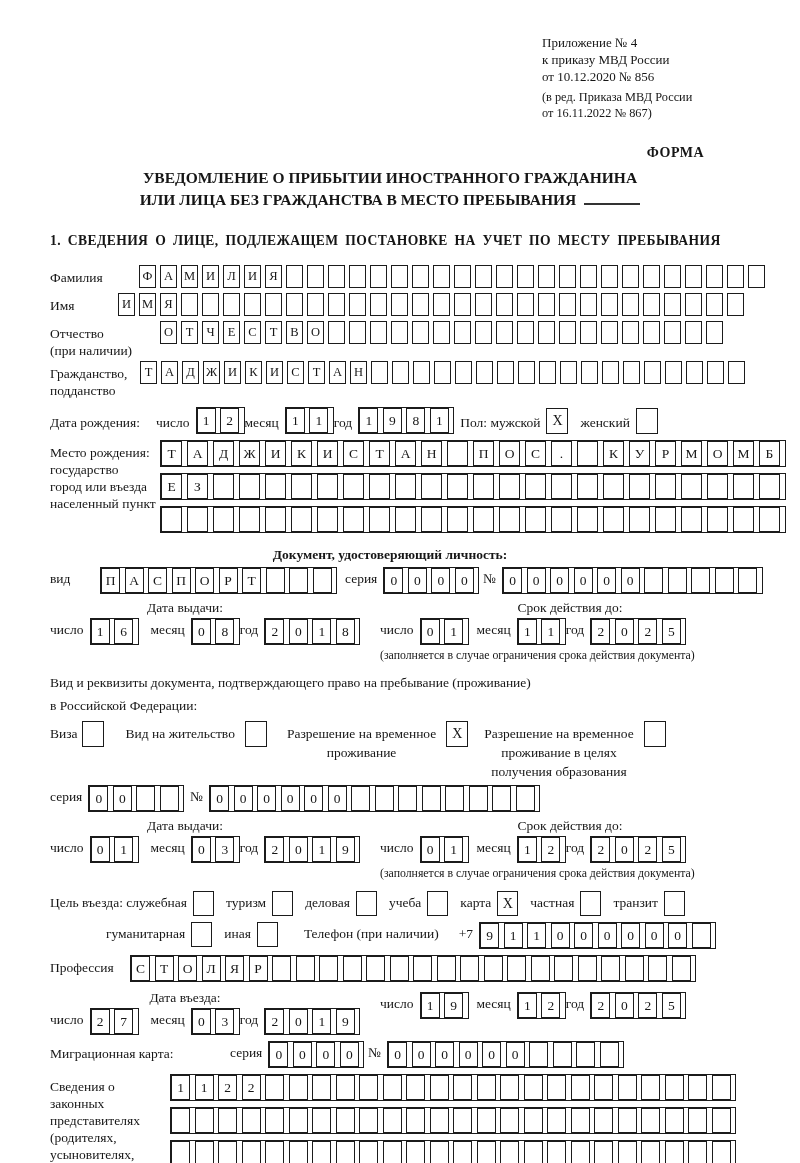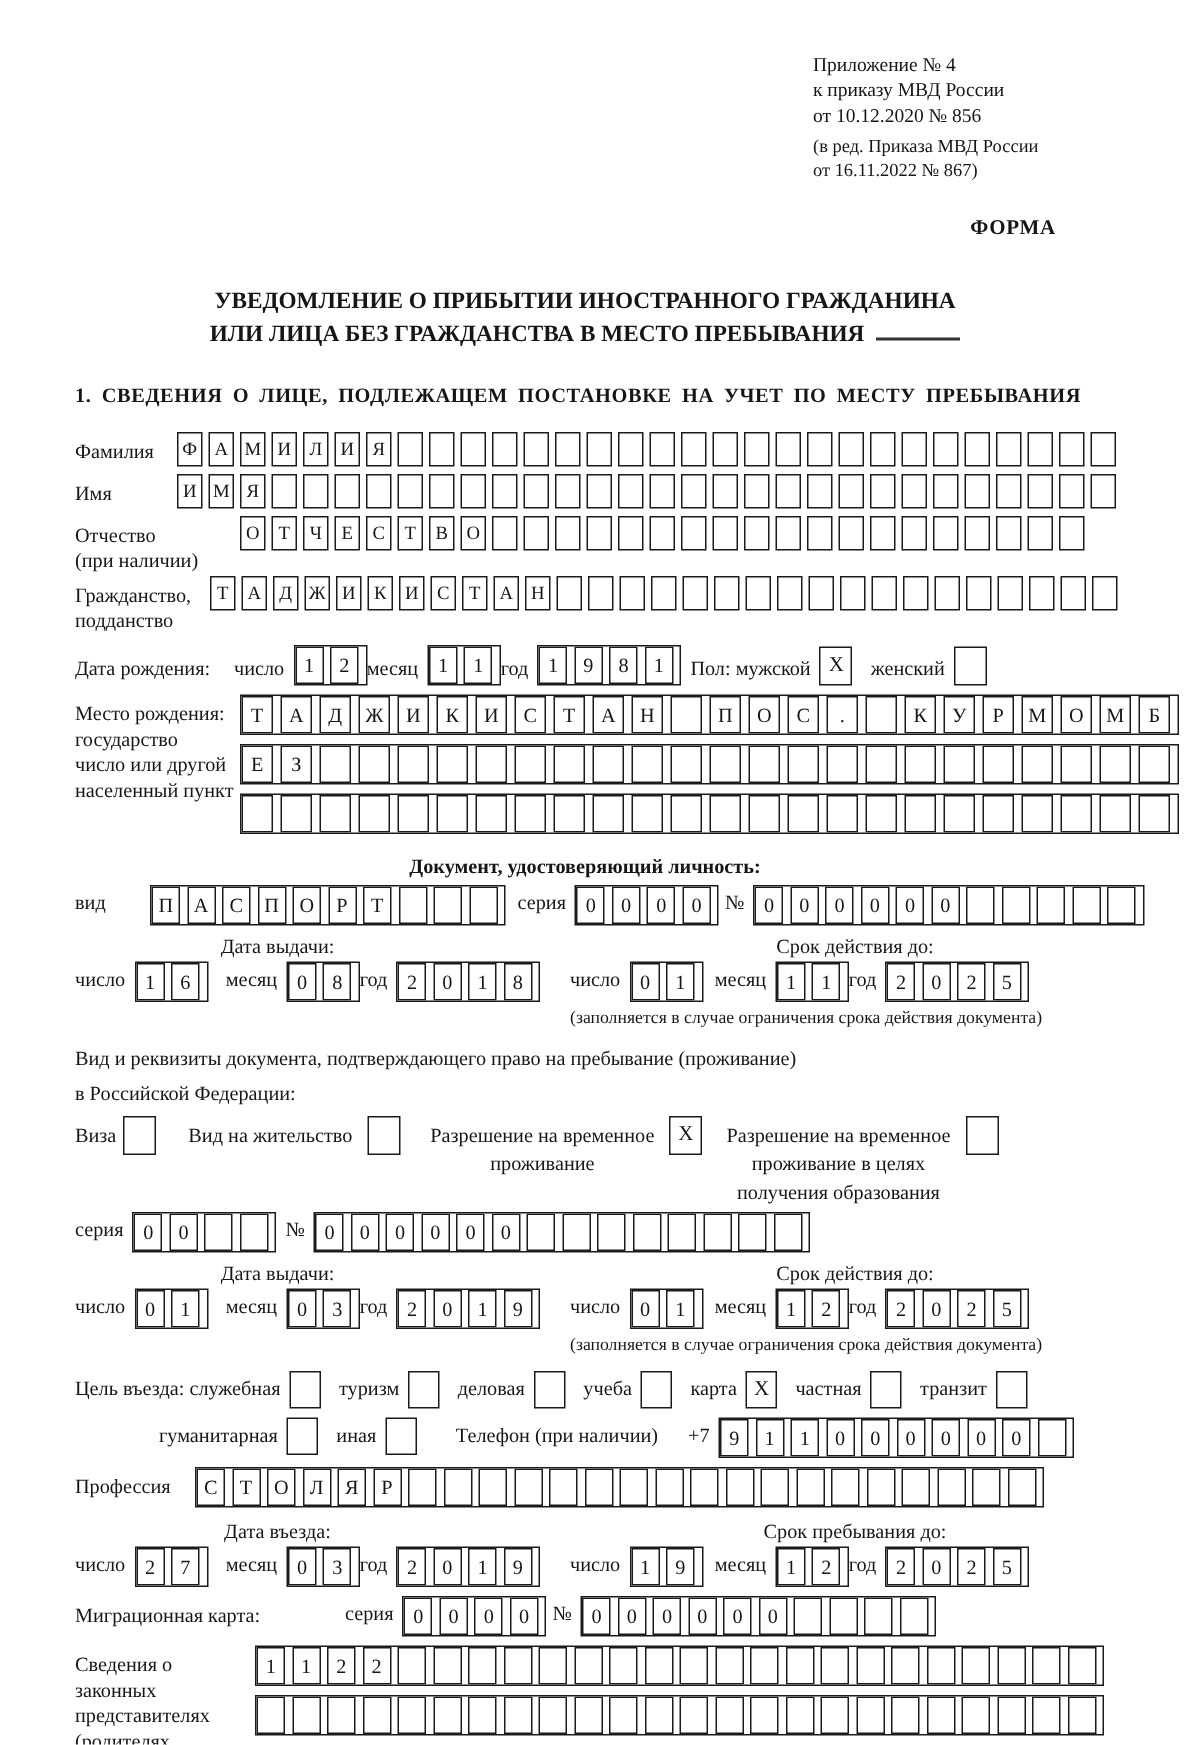--- a/index.html
+++ b/index.html
@@ -5,21 +5,21 @@
   html,body{margin:0;padding:0;background:#ffffff;}
   body{width:800px;height:1163px;overflow:hidden;font-family:"Liberation Serif",serif;color:#161616;}
   .page{padding:34px 10px 0 50px;width:740px;box-sizing:border-box;}
 
   
   .hdr-block{width:186px;margin-left:auto;margin-right:2px;font-size:13px;line-height:17px;}
   .hdr-edition{margin-top:4px;font-size:12.3px;line-height:16px;}
   .form-caption{text-align:right;margin:24px 26px 0 0;font-weight:bold;font-size:14px;letter-spacing:.5px;}
 
   
-  .title{margin-top:29px;text-align:center;font-weight:bold;font-size:15.5px;line-height:22px;}
+  .title{margin-top:6px;text-align:center;font-weight:bold;font-size:15.5px;line-height:22px;}
   .blank-line{display:inline-block;width:56px;border-bottom:2px solid #333;height:12px;margin-left:8px;}
   .sec-head{margin-top:22px;font-weight:bold;font-size:13.6px;letter-spacing:.4px;word-spacing:3px;}
 
   
   .frow{display:flex;align-items:flex-start;margin-top:5px;}
   .flabel{font-size:13.5px;line-height:17px;padding-top:4px;flex:none;}
   .w68{width:68px;} .w90{width:90px;} .w110{width:110px;} .w80{width:80px;} .w150{width:150px;} .w120{width:120px;}
   .boxgrid{display:flex;flex:none;}
   .bx,.bm,.bw,.bd{box-sizing:border-box;border:1.6px solid #1b1b1b;display:inline-flex;align-items:center;justify-content:center;flex:none;background:#fff;}
   .bx{width:17px;height:23px;margin-right:4px;font-size:12.5px;}
@@ -78,21 +78,21 @@
 
   <div class="title">
     <div>УВЕДОМЛЕНИЕ О ПРИБЫТИИ ИНОСТРАННОГО ГРАЖДАНИНА</div>
     <div>
       <span>ИЛИ ЛИЦА БЕЗ ГРАЖДАНСТВА В МЕСТО ПРЕБЫВАНИЯ</span><span class="blank-line"></span>
     </div>
   </div>
 
   <div class="sec-head">1. СВЕДЕНИЯ О ЛИЦЕ, ПОДЛЕЖАЩЕМ ПОСТАНОВКЕ НА УЧЕТ ПО МЕСТУ ПРЕБЫВАНИЯ</div>
 
-  <div class="frow" style="margin-top:16px;">
+  <div class="frow" style="margin-top:16px;gap:21px;">
     <span class="flabel w68">Фамилия</span>
     <span class="boxgrid">
         <span class="bx">Ф</span>
         <span class="bx">А</span>
         <span class="bx">М</span>
         <span class="bx">И</span>
         <span class="bx">Л</span>
         <span class="bx">И</span>
         <span class="bx">Я</span>
         <span class="bx"></span>
@@ -253,21 +253,21 @@
     <span class="inline-label" style="padding-left:6px;">Пол: мужской</span>
     <span class="cb">X</span>
     <span class="inline-label" style="padding-left:12px;">женский</span>
     <span class="cb"></span>
   </div>
 
   <div class="frow" style="margin-top:6px;">
     <span class="flabel w110">
       <span>Место рождения:</span><br>
       <span>государство</span><br>
-      <span>число или другой</span><br>
+      <span>город или въезда</span><br>
       <span>населенный пункт</span>
     </span>
     <span class="stack">
       <span class="boxgrid bw">
           <span class="bx">Т</span>
           <span class="bx">А</span>
           <span class="bx">Д</span>
           <span class="bx">Ж</span>
           <span class="bx">И</span>
           <span class="bx">К</span>
@@ -623,21 +623,20 @@
         <span class="dlabel">год</span>
         <span class="boxgrid bm">
             <span class="bx">2</span>
             <span class="bx">0</span>
             <span class="bx">1</span>
             <span class="bx">9</span>
           </span>
       </div>
     </div>
     <div class="dgroup right">
-      <div class="dtitle" style="width:300px;margin-left:40px;">Срок пребывания до:</div>
       <div class="dline">
         <span class="dlabel">число</span>
         <span class="boxgrid bm">
             <span class="bx">1</span>
             <span class="bx">9</span>
           </span>
         <span class="dlabel" style="padding-left:8px;">месяц</span>
         <span class="boxgrid bm">
             <span class="bx">1</span>
             <span class="bx">2</span>

